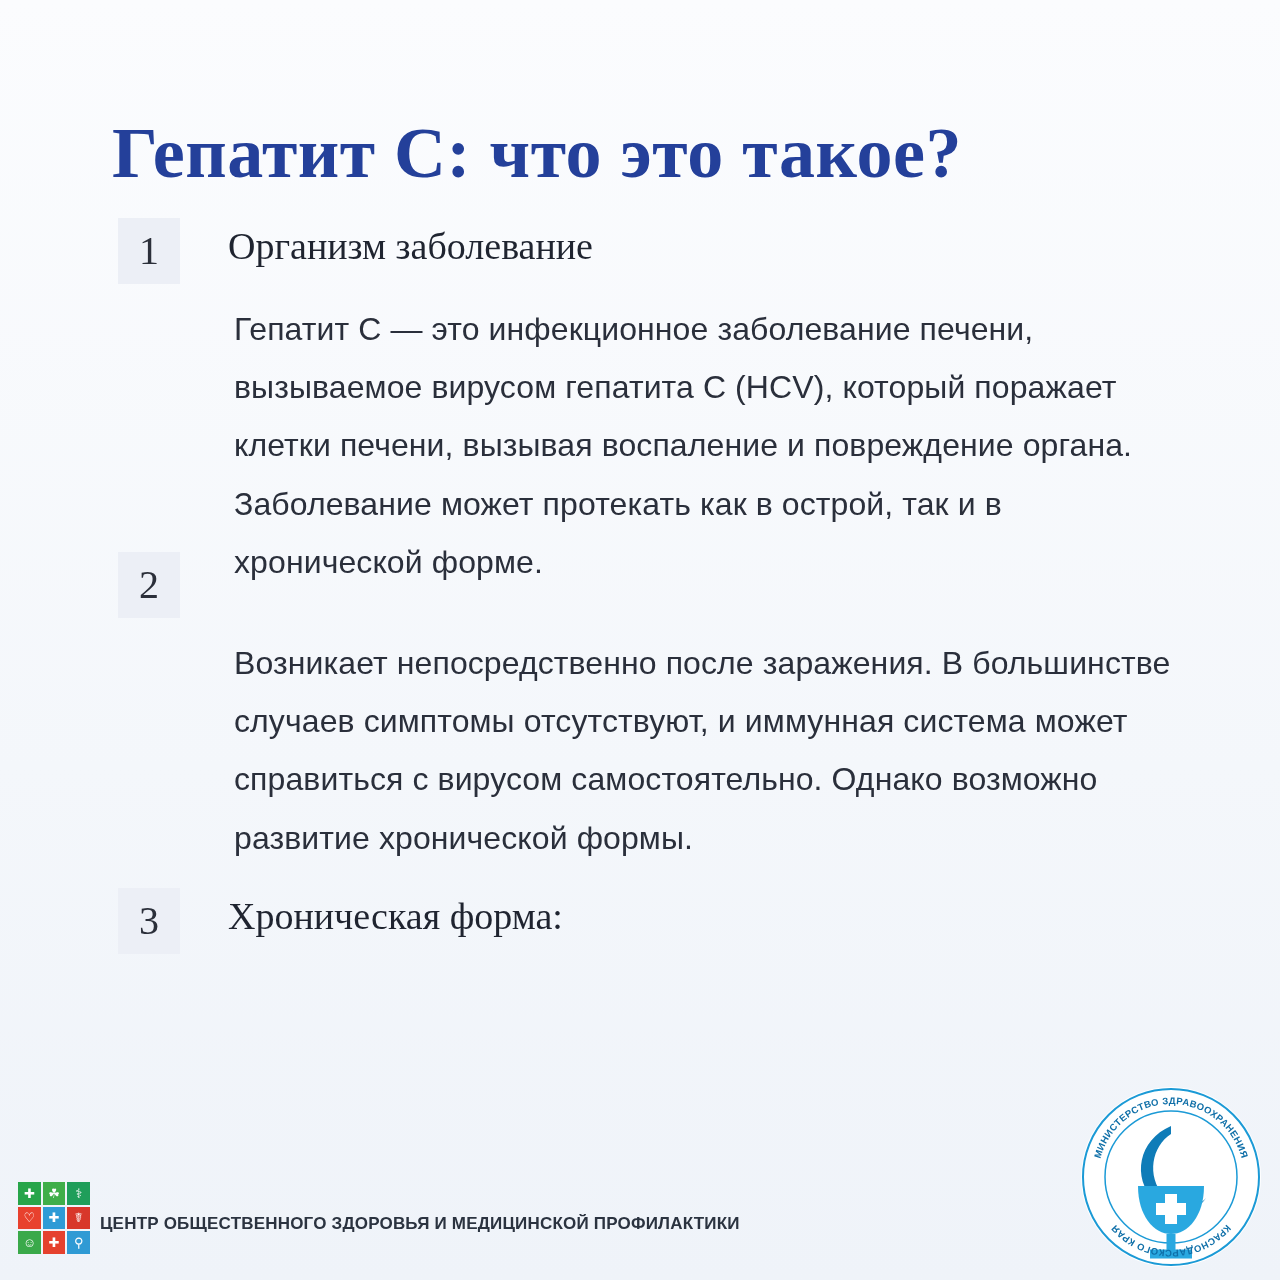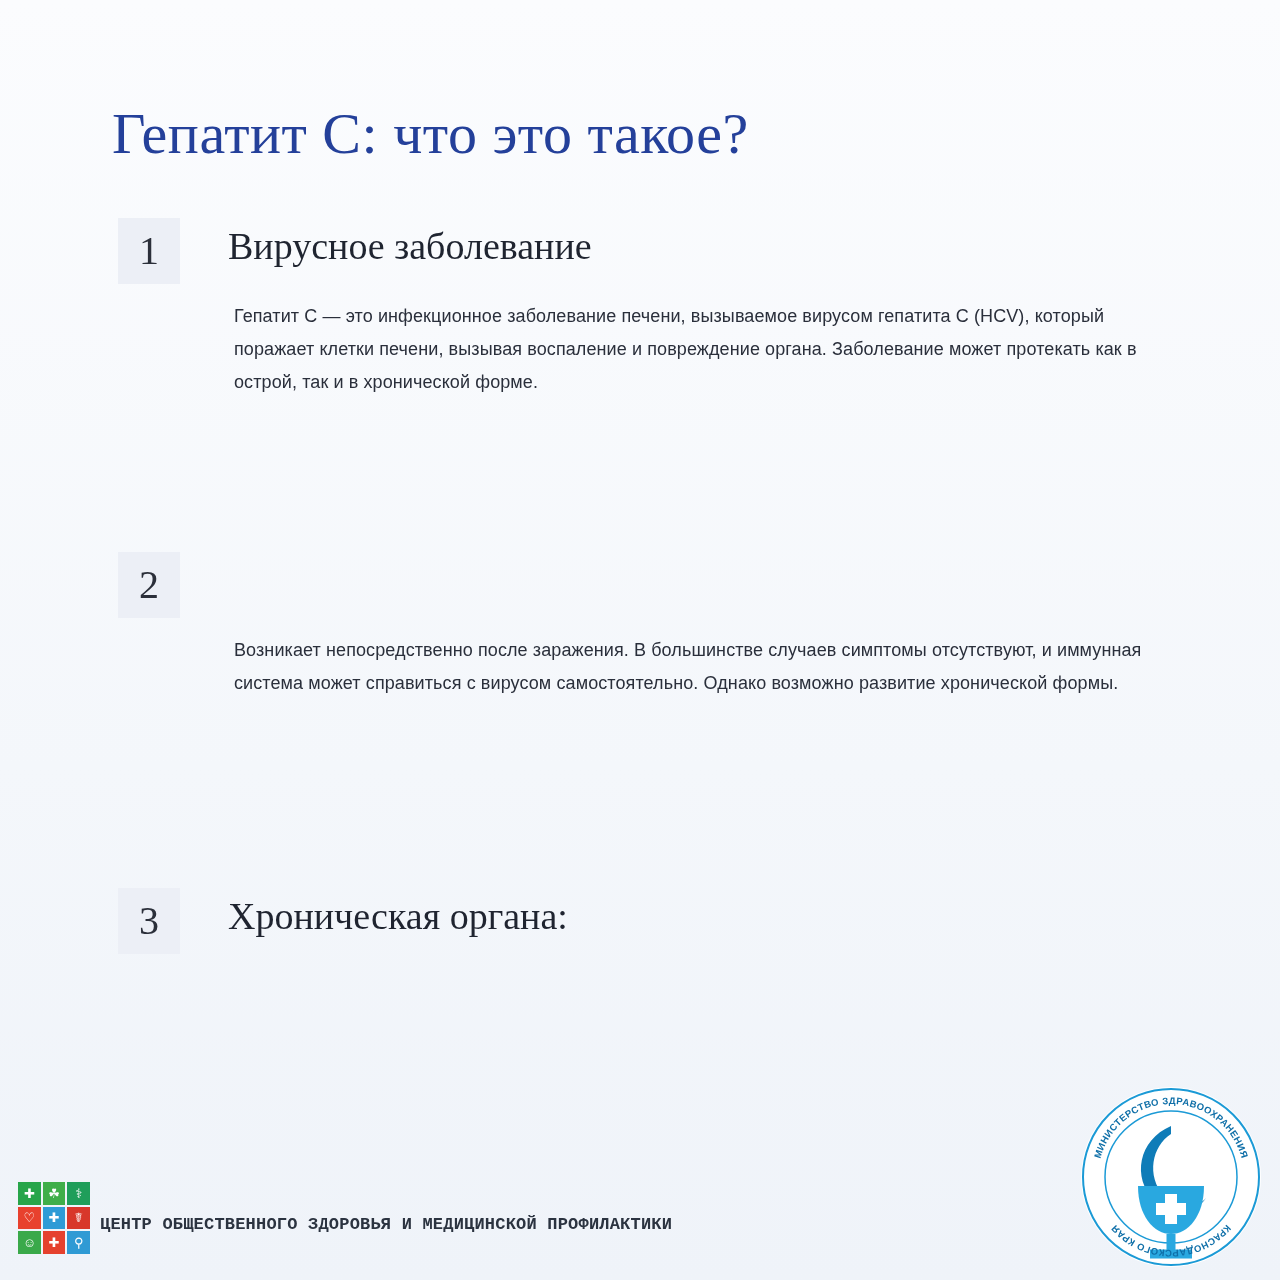--- a/index.html
+++ b/index.html
@@ -17,24 +17,24 @@
 
   .page {
     position: absolute;
     inset: 0;
     background: linear-gradient(180deg, #fbfcfe 0%, #f4f7fb 60%, #eff3f9 100%);
   }
 
   .title {
     position: absolute;
     left: 112px;
-    top: 100px;
+    top: 112px;
     font-family: "Liberation Serif", serif;
-    font-size: 58px;
-    font-weight: 400;
+    font-size: 72px;
+    font-weight: 700;
     color: #24409a;
     letter-spacing: 0.5px;
     white-space: nowrap;
   }
 
   .block {
     position: absolute;
     left: 118px;
     width: 1060px;
   }
@@ -67,21 +67,21 @@
     color: #1f2430;
     margin-left: 48px;
     margin-top: 6px;
     white-space: nowrap;
   }
 
   .body-text {
     margin-left: 116px;
     margin-top: 16px;
     font-family: "Liberation Sans", sans-serif;
-    font-size: 18px;
+    font-size: 32px;
     line-height: 1.82;
     color: #2a2f3b;
     max-width: 965px;
     letter-spacing: 0.1px;
   }
 
   #block-1 { top: 218px; }
   #block-2 { top: 552px; }
   #block-3 { top: 888px; }
 
@@ -112,21 +112,21 @@
   .c5 { background: #2e9bd6; }
   .c6 { background: #d8372a; }
   .c7 { background: #3aa94a; }
   .c8 { background: #e5412e; }
   .c9 { background: #2f9ad4; }
 
   .footer-text {
     position: absolute;
     left: 100px;
     bottom: 46px;
-    font-family: Liberation Mono, monospace;
+    font-family: Liberation Sans, sans-serif;
     font-size: 17px;
     font-weight: 700;
     color: #2b3340;
     letter-spacing: 0.2px;
   }
 
   .ministry-logo {
     position: absolute;
     right: 14px;
     bottom: 8px;
@@ -140,40 +140,40 @@
 
 <div class="page">
 
   <div class="title">Гепатит С: что это такое?</div>
 
   <div class="block" id="block-1">
     <div class="block-head">
       <div class="num-box">
         <span class="num">1</span>
       </div>
-      <div class="subtitle">Вирусное заболевание</div>
+      <div class="subtitle">Организм заболевание</div>
     </div>
     <div class="body-text">Гепатит С — это инфекционное заболевание печени, вызываемое вирусом гепатита С (HCV), который поражает клетки печени, вызывая воспаление и повреждение органа. Заболевание может протекать как в острой, так и в хронической форме.</div>
   </div>
 
   <div class="block" id="block-2">
     <div class="block-head">
       <div class="num-box">
         <span class="num">2</span>
       </div>
     </div>
     <div class="body-text">Возникает непосредственно после заражения. В большинстве случаев симптомы отсутствуют, и иммунная система может справиться с вирусом самостоятельно. Однако возможно развитие хронической формы.</div>
   </div>
 
   <div class="block" id="block-3">
     <div class="block-head">
       <div class="num-box">
         <span class="num">3</span>
       </div>
-      <div class="subtitle">Хроническая органа:</div>
+      <div class="subtitle">Хроническая форма:</div>
     </div>
   </div>
 
   <div class="footer-logo">
     <div class="c1">✚</div>
     <div class="c2">☘</div>
     <div class="c3">⚕</div>
     <div class="c4">♡</div>
     <div class="c5">✚</div>
     <div class="c6">☤</div>

